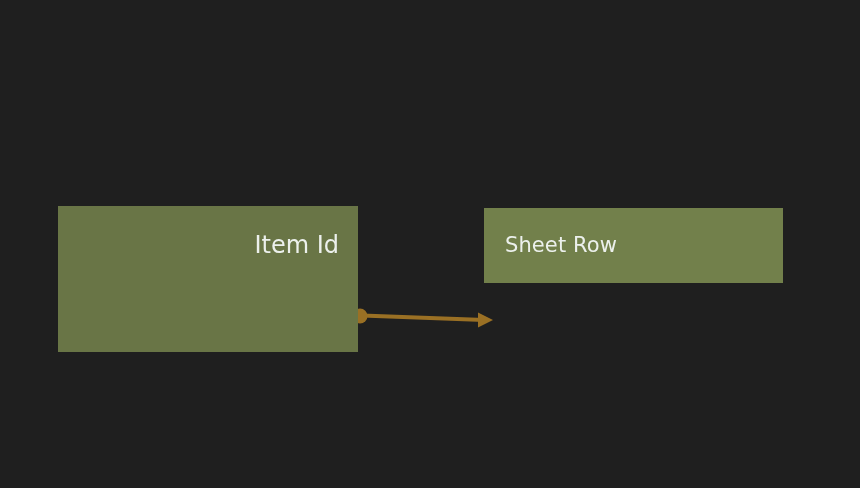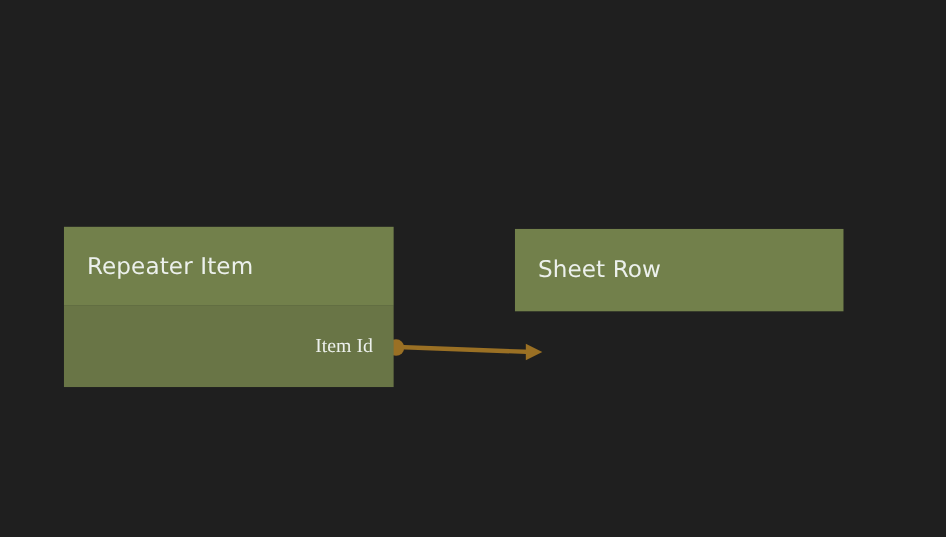--- a/index.html
+++ b/index.html
@@ -64,24 +64,23 @@
     display: flex;
     align-items: center;
     color: #ecf0ec;
     font-size: 18px;
     line-height: 1;
     white-space: nowrap;
     box-sizing: border-box;
   }
   .field-label {
     color: #ecf0ec;
-    font-size: 18px;
+    font-size: 24px;
     line-height: 1;
     white-space: nowrap;
-    font-family: Liberation Serif, serif;
   }
 
   
   #node-repeater-item {
     left: 58px;
     top: 206px;
     width: 300px;
     height: 146px;
   }
   #node-repeater-item .node-header {
@@ -92,21 +91,21 @@
     padding-top: 27px;
     padding-right: 19px;
     align-items: flex-end;
   }
   #node-repeater-item .node-field {
     justify-content: flex-end;
   }
 
   
   #node-sheet-row {
-    left: 468px;
+    left: 484px;
     top: 208px;
     width: 299px;
     height: 145px;
   }
   #node-sheet-row .node-header {
     height: 75px;
     padding-left: 21px;
   }
   #node-sheet-row .node-body {
     padding-top: 27px;
@@ -127,23 +126,20 @@
 
       <path d="M 362 315.5 L 484 320" stroke="#9a7024" stroke-width="4" fill="none" stroke-linecap="butt"></path>
 
       <circle cx="360" cy="316" r="7.5" fill="#9a7024"></circle>
 
       <path d="M 493 320 L 478 312.5 L 478 327.5 Z" fill="#9a7024"></path>
     </g>
   </svg>
 
   <div class="node" id="node-repeater-item">
-    <div class="node-header">
-      <span class="node-title">Repeater Item</span>
-    </div>
     <div class="node-body">
       <div class="node-field">
         <span class="field-label">Item Id</span>
       </div>
     </div>
   </div>
 
   <div class="node" id="node-sheet-row">
     <div class="node-header">
       <span class="node-title">Sheet Row</span>

